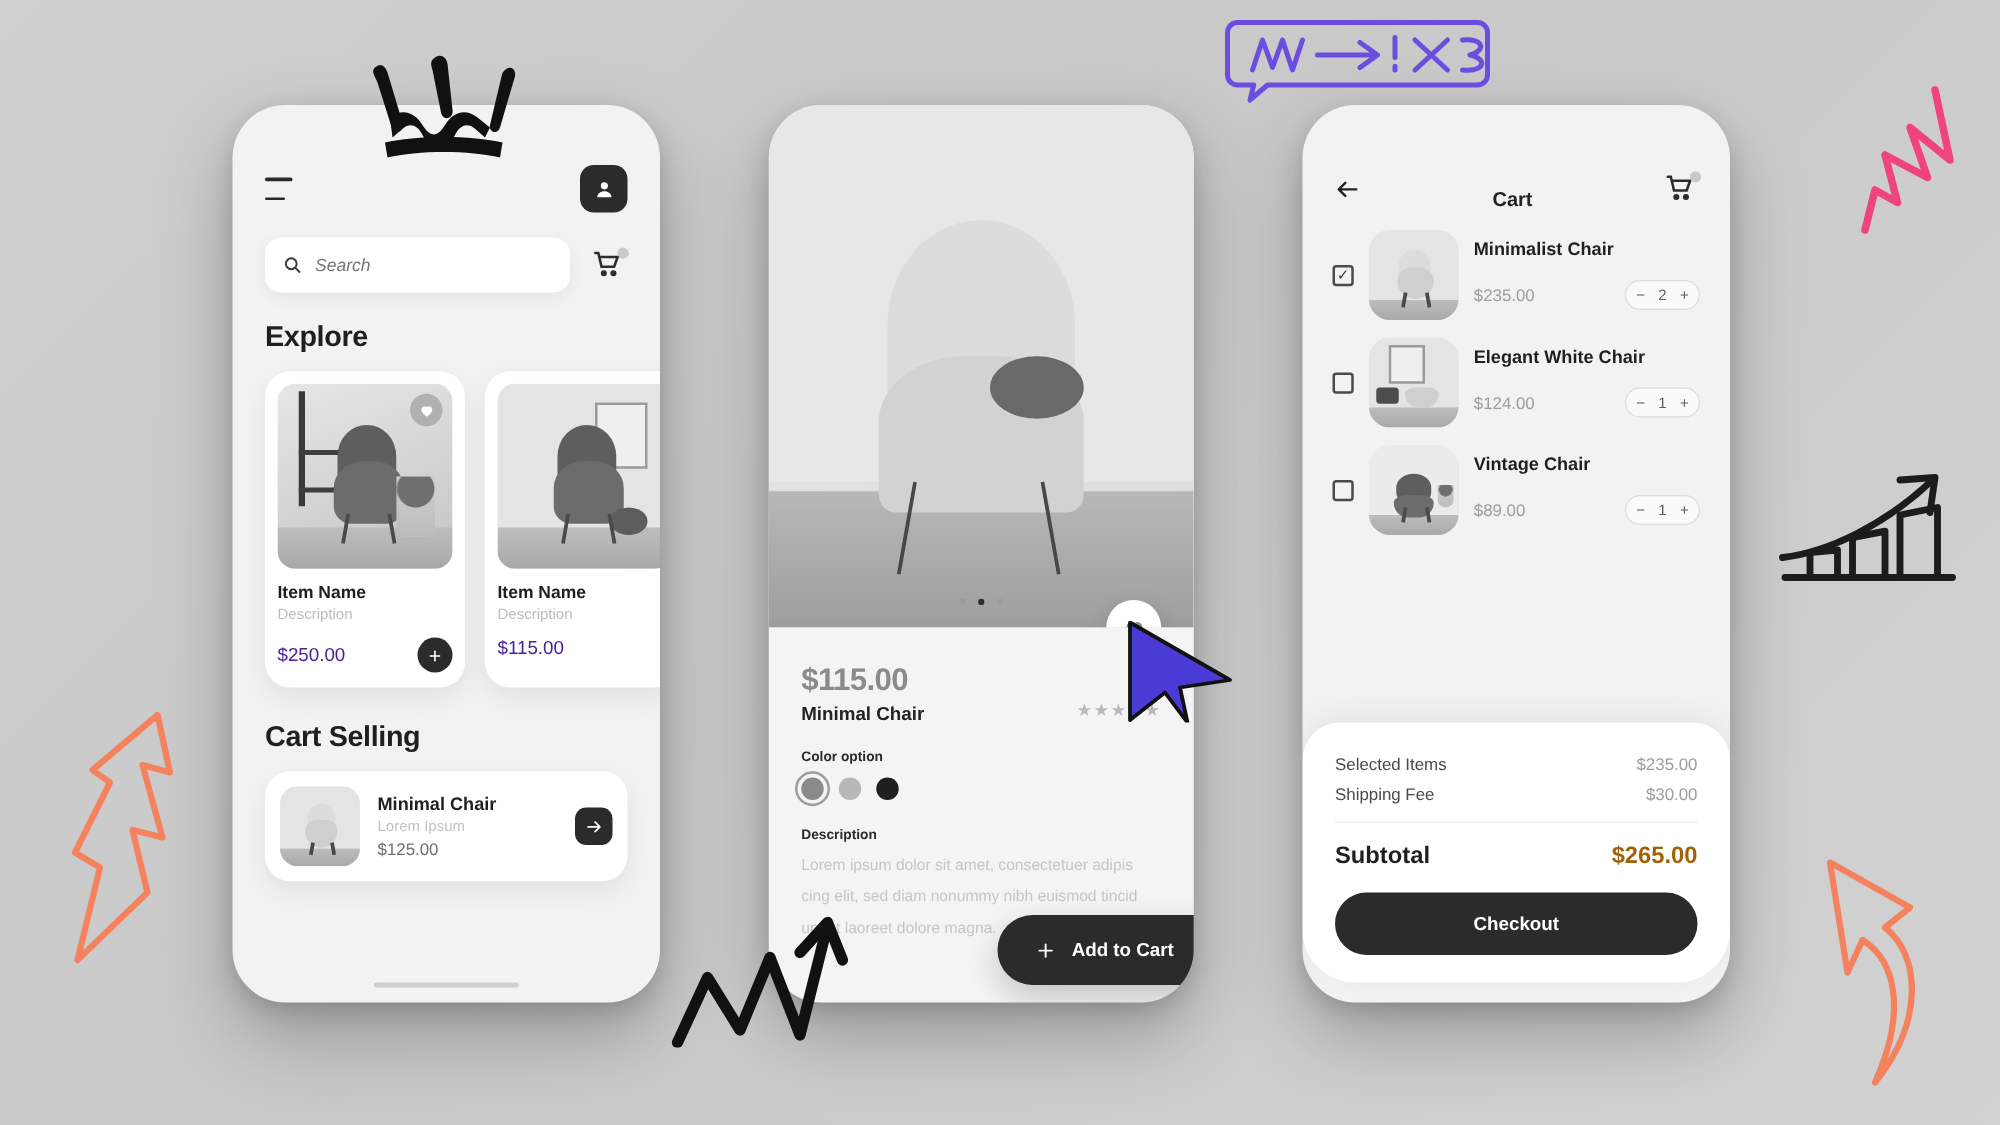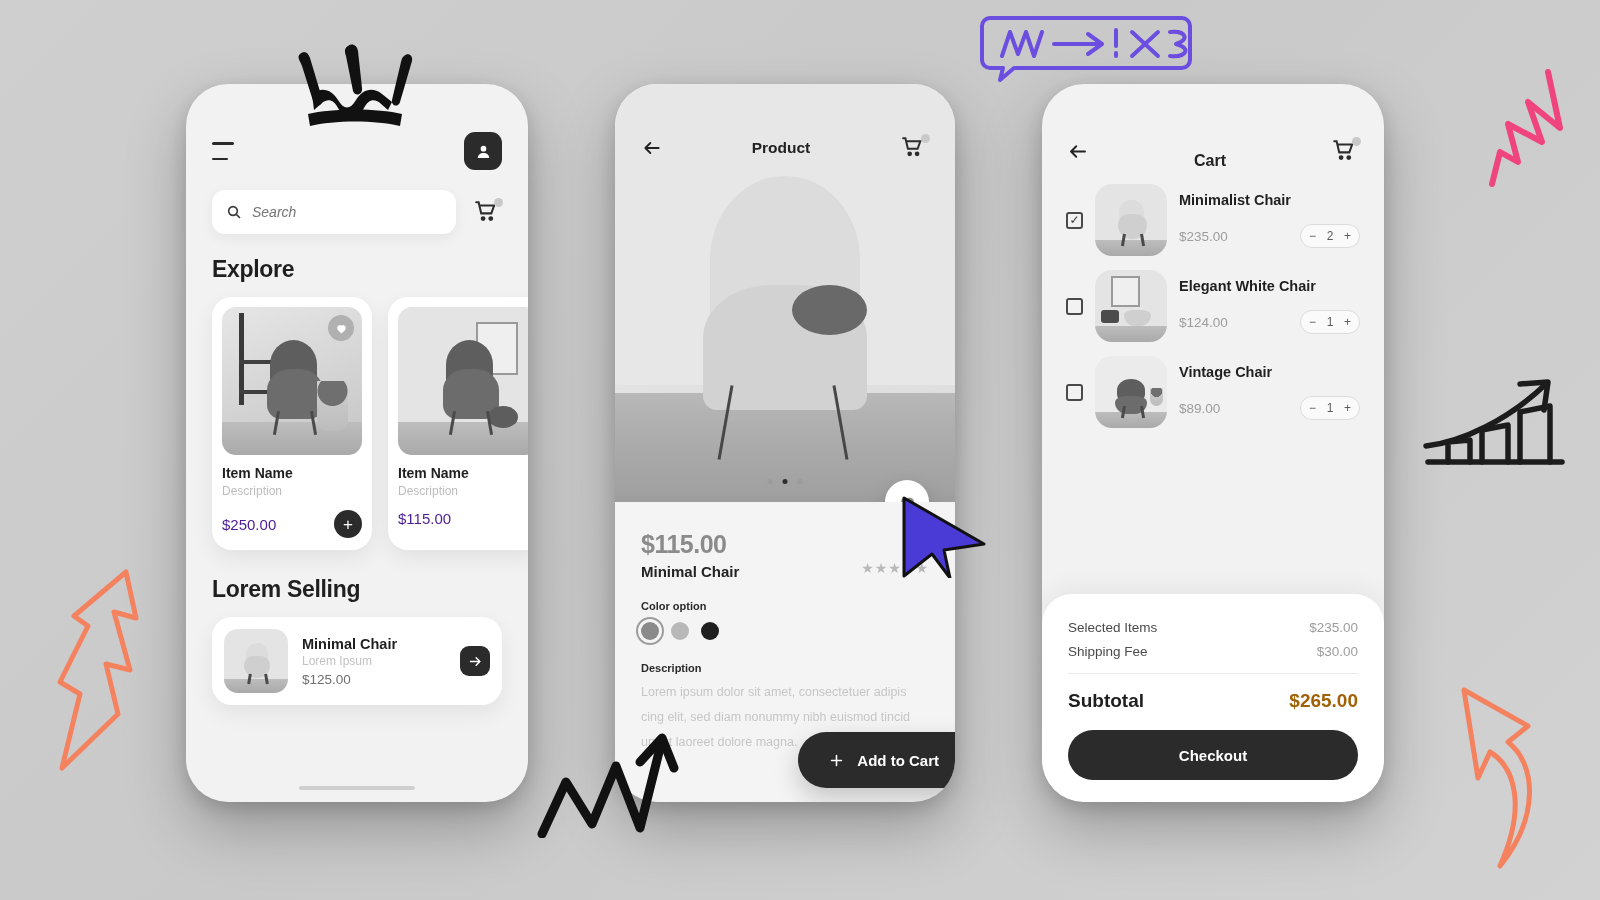--- a/index.html
+++ b/index.html
@@ -119,21 +119,21 @@
   .c-mid { flex:1; }
   .c-name { font-size: 14.5px; font-weight:bold; color:#1f1f1f; }
   .c-line { display:flex; align-items:center; margin-top: 16px; }
   .c-price { font-size: 13.5px; color:#9d9d9d; }
   .stepper {
     border: 1px solid #dcdcdc; border-radius: 14px; height: 24px; min-width: 60px;
     display:flex; align-items:center; justify-content:space-between; padding: 0 8px; gap:6px;
     font-size: 12px; color:#5c5c5c; background:#fafafa;
   }
   .summary {
-    position:absolute; left: 0; right: 0; bottom: 0; background:#fff;
+    position:absolute; left: 0; right: 0; bottom: 16px; background:#fff;
     border-radius: 30px 30px 42px 42px; padding: 26px 26px 22px;
     box-shadow: 0 -6px 26px rgba(0,0,0,.06);
   }
   .s-row { display:flex; justify-content:space-between; font-size: 13.5px; color:#4a4a4a; margin-bottom: 9px; }
   .s-row .v { color:#9d9d9d; }
   .s-div { height:1px; background:#ececec; margin: 14px 0 16px; }
   .s-total { display:flex; justify-content:space-between; align-items:baseline;gap:48px; }
   .s-total .k { font-size: 19px; font-weight:bold; color:#1f1f1f; }
   .s-total .v { font-size: 19px; font-weight:bold; color:#a16207; }
   .checkout {
@@ -267,21 +267,21 @@
         </div>
         <div class="pname">Item Name</div>
         <div class="pdesc">Description</div>
         <div class="pfoot">
           <span class="pprice">$115.00</span>
         </div>
       </div>
 
     </div>
 
-    <div class="sec-title ttl" style="padding-top:26px">Lorem Selling</div>
+    <div class="sec-title ttl" style="padding-top:26px">Cart Selling</div>
 
     <div class="bs-card">
       <div class="bs-thumb">
         <div class="ph sc3">
             <span class="wall"></span>
             <span class="floor"></span>
             <span class="back lt"></span>
           <span class="seat lt"></span>
             <span class="leg l"></span>
             <span class="leg r"></span>
@@ -308,34 +308,20 @@
       <div class="ph sc2" style="filter:grayscale(1) contrast(1.05)">
         <span class="wall" style="height:72%;background:#e2e2e2"></span>
         <span class="floor" style="height:26%;background:linear-gradient(#b5b5b5,#9c9c9c)"></span>
         <span class="back lt" style="left:28%;bottom:38%;width:44%;height:40%;background:#d8d8d8"></span>
         <span class="seat lt" style="left:26%;bottom:22%;width:48%;height:30%;background:#cecece"></span>
         <span class="otto" style="right:26%;bottom:40%;width:22%;height:12%;background:#6a6a6a"></span>
         <span class="leg l" style="left:32%;bottom:10%;height:18%"></span>
         <span class="leg r" style="left:66%;bottom:10%;height:18%"></span>
       </div>
 
-      <div class="hero-top">
-        <svg width="22" height="20" viewBox="0 0 24 24" fill="none" stroke="#232323" stroke-width="2.2" stroke-linecap="round" stroke-linejoin="round">
-          <path d="M20 12H4M10 6l-6 6 6 6"></path>
-          </svg>
-        <div class="hero-title">Product</div>
-        <div class="cart-ic">
-          <svg width="27" height="25" viewBox="0 0 24 24" fill="none" stroke="#2d2d2d" stroke-width="1.9" stroke-linecap="round">
-            <path d="M3 4h2.2l2.4 10.2h9.3L19.5 7H6.2"></path>
-              <circle cx="9.3" cy="19" r="1.3" fill="#2d2d2d"></circle>
-              <circle cx="16.4" cy="19" r="1.3" fill="#2d2d2d"></circle>
-          </svg>
-          <span class="badge-dot"></span>
-        </div>
-      </div>
 
       <div class="dots">
         <i></i>
         <i class="on"></i>
         <i></i>
       </div>
 
       <div class="fav-fab">
         <svg width="19" height="19" viewBox="0 0 24 24" fill="#8d8d8d">
           <path d="M12 21s-8-5.1-8-10.2A4.8 4.8 0 0 1 12 7a4.8 4.8 0 0 1 8 3.8C20 15.9 12 21 12 21z"></path>

